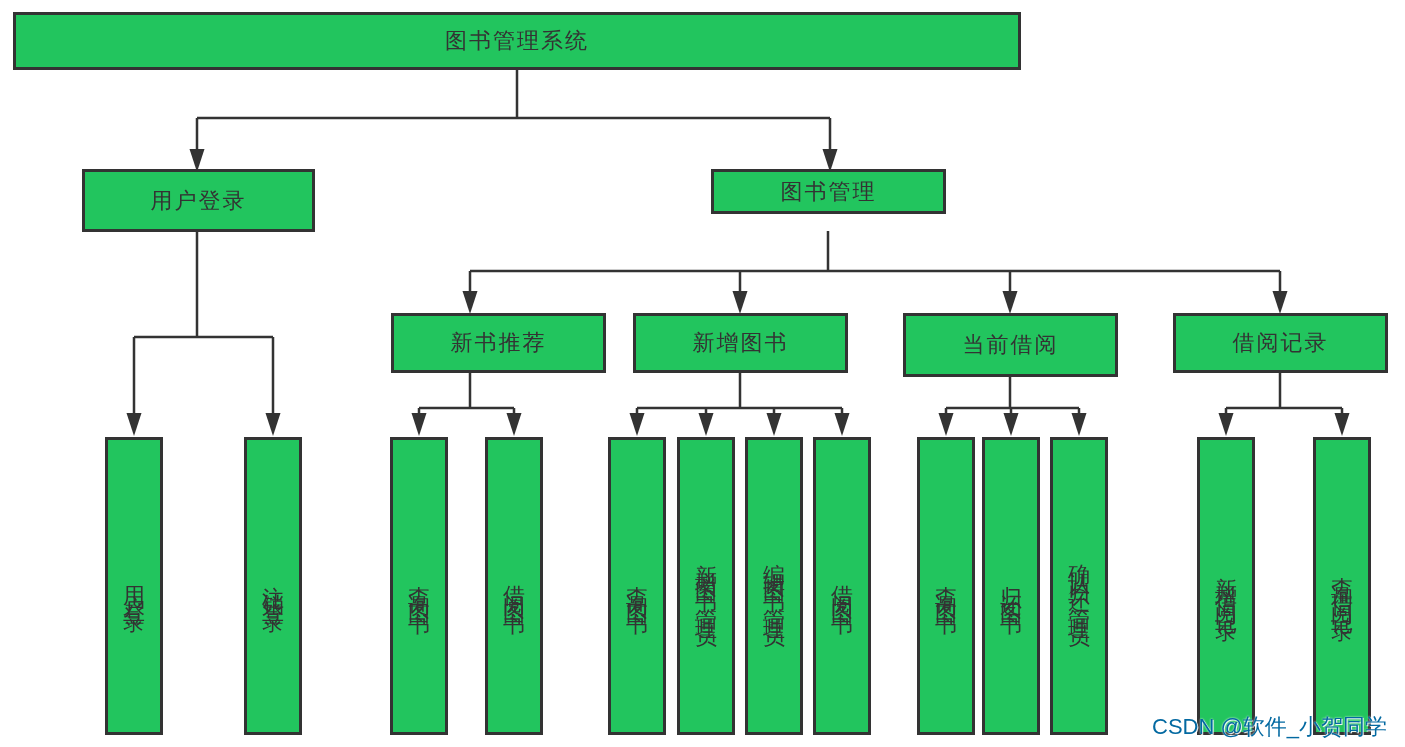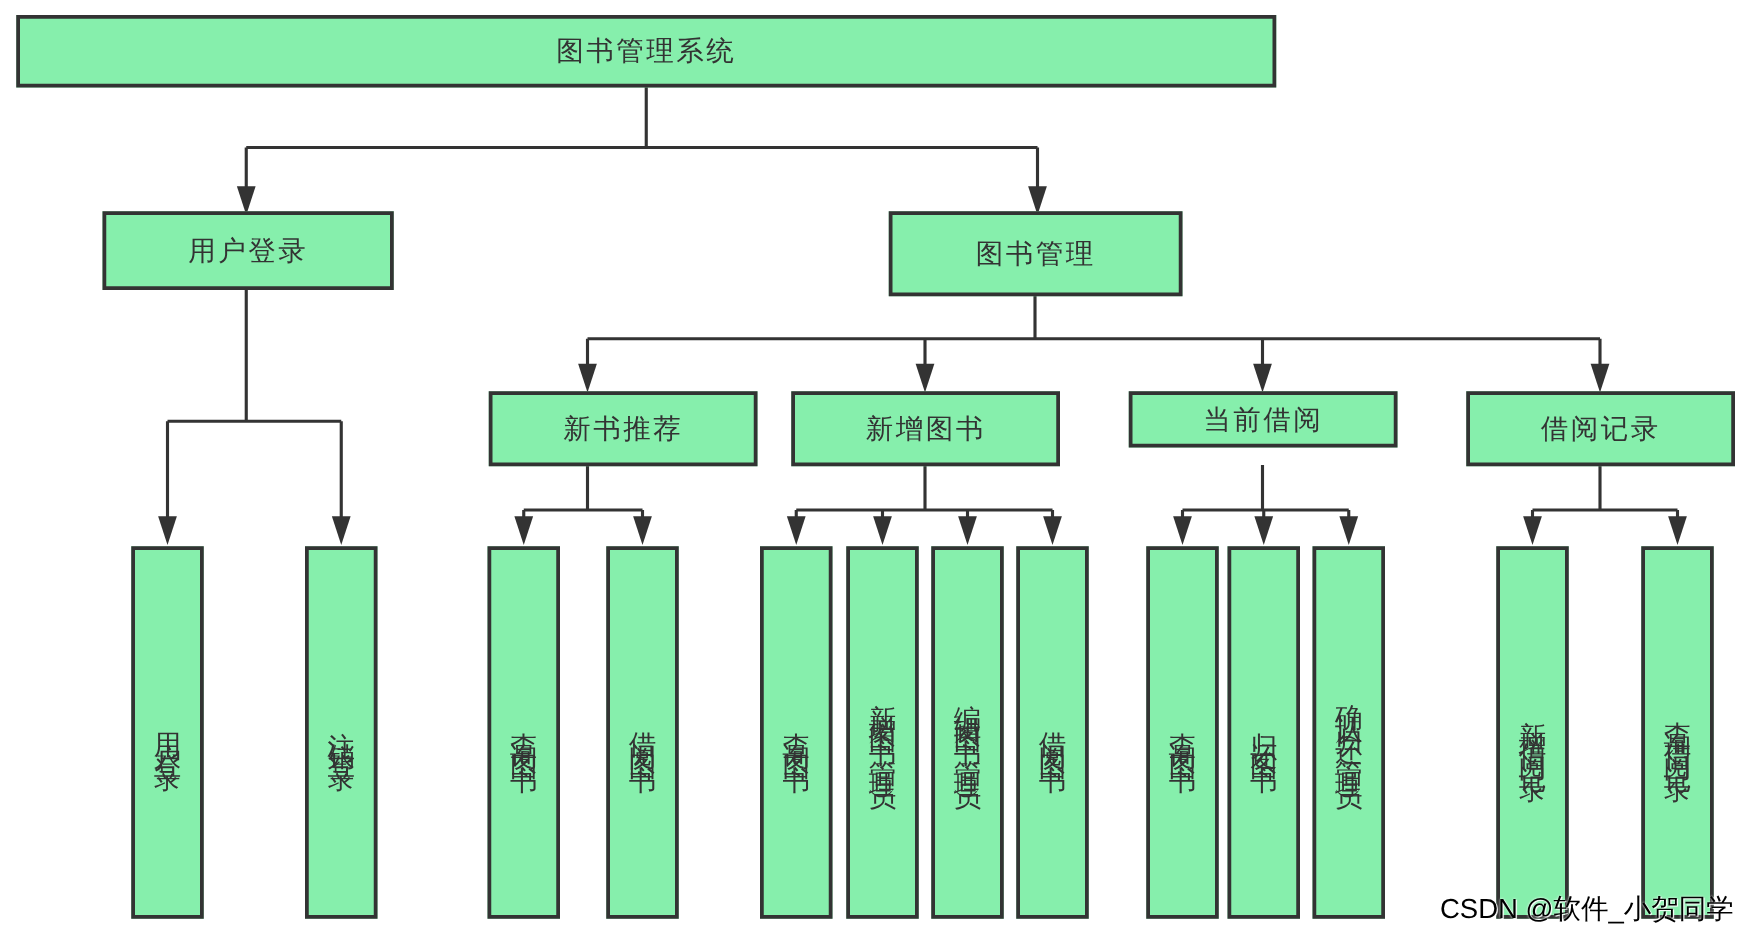--- a/index.html
+++ b/index.html
@@ -9,39 +9,39 @@
     background:#ffffff;
     font-family:"Liberation Sans","DejaVu Sans",sans-serif;
     color:#333333;
     overflow:hidden;
   }
   .connectors { position:absolute; left:0; top:0; z-index:1; pointer-events:none; }
   .node {
     position:absolute;
     box-sizing:border-box;
     border:3px solid #333333;
-    background:#86efac;
+    background:#22c55e;
     display:flex; align-items:center; justify-content:center;
     font-size:22px;
     z-index:2;
   }
   .node .lbl { letter-spacing:2px; white-space:nowrap; }
   .leaf { width:58px; height:298px; }
   .leaf .vlbl {
     writing-mode:vertical-rl;
     text-orientation:mixed;
     letter-spacing:9px;
     line-height:1.1;
     font-size:22px;
   }
   .watermark {
     position:absolute;
     left:1152px; top:712px; width:252px;
     font-size:22px;
-    color:#000000;
+    color:#0369a1;
     text-shadow:0 0 2px #ffffff, 1px 1px 0 rgba(255,255,255,0.85);
     white-space:nowrap;
     z-index:6;
   }
 </style>
 </head>
 <body>
 
 <div class="stage">
 
@@ -78,31 +78,31 @@
     </g>
   </svg>
 
   <div class="node" style="left:13px; top:12px; width:1008px; height:58px;">
     <span class="lbl">图书管理系统</span>
   </div>
 
   <div class="node" style="left:82px; top:169px; width:233px; height:63px;">
     <span class="lbl">用户登录</span>
   </div>
-  <div class="node" style="left:711px; top:169px; width:235px; height:68px;justify-content:center;">
+  <div class="node" style="left:711px; top:169px; width:235px; height:45px;justify-content:center;">
     <span class="lbl">图书管理</span>
   </div>
 
   <div class="node" style="left:363px; top:313px; width:215px; height:60px;margin-left:28px;">
     <span class="lbl">新书推荐</span>
   </div>
   <div class="node" style="left:633px; top:313px; width:215px; height:60px;">
     <span class="lbl">新增图书</span>
   </div>
-  <div class="node" style="left:903px; top:313px; width:215px; height:45px;">
+  <div class="node" style="left:903px; top:313px; width:215px; height:64px;">
     <span class="lbl">当前借阅</span>
   </div>
   <div class="node" style="left:1173px; top:313px; width:215px; height:60px;">
     <span class="lbl">借阅记录</span>
   </div>
 
   <div class="node leaf" style="left:105px; top:437px;">
     <span class="vlbl">用户登录</span>
   </div>
   <div class="node leaf" style="left:244px; top:437px;">

